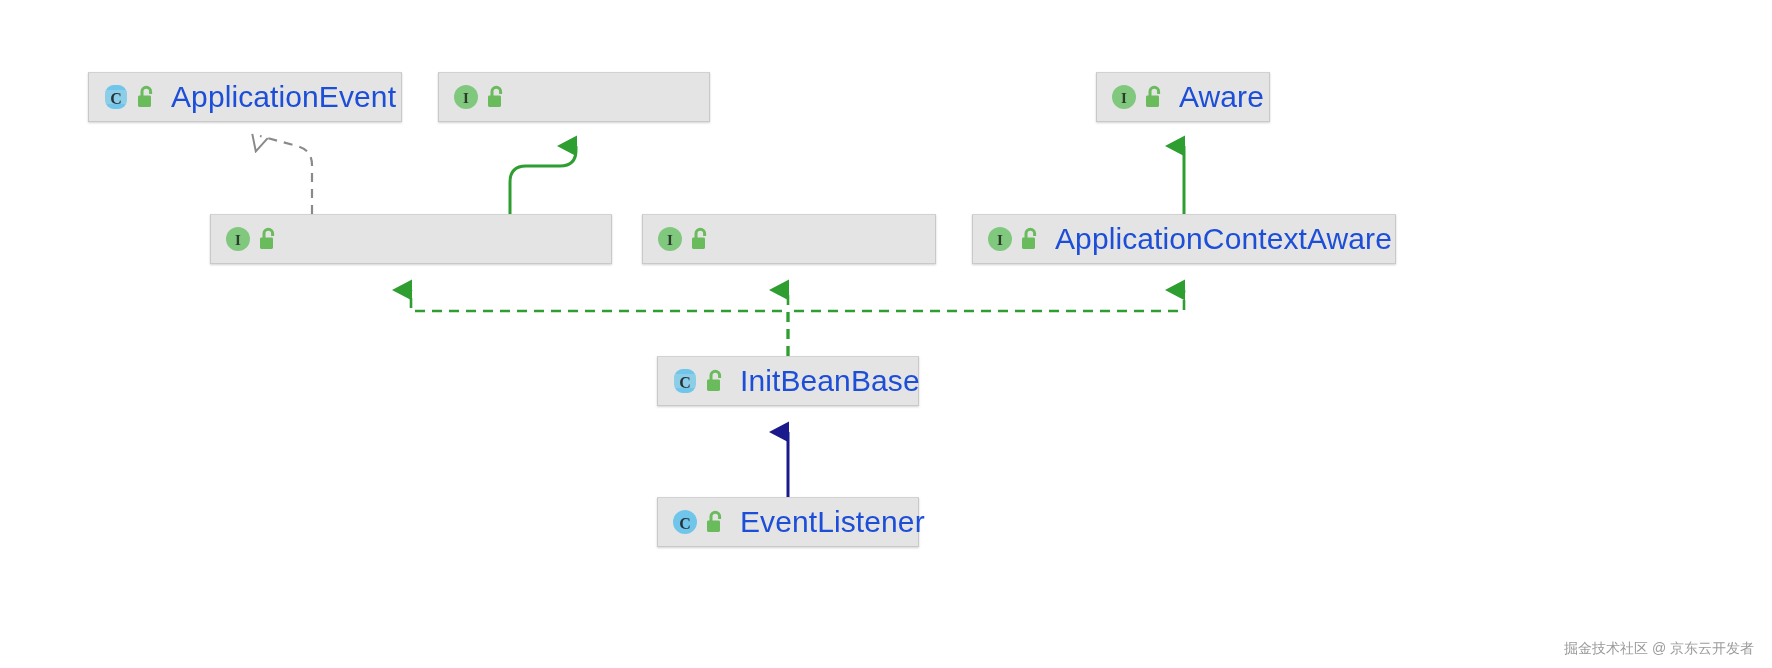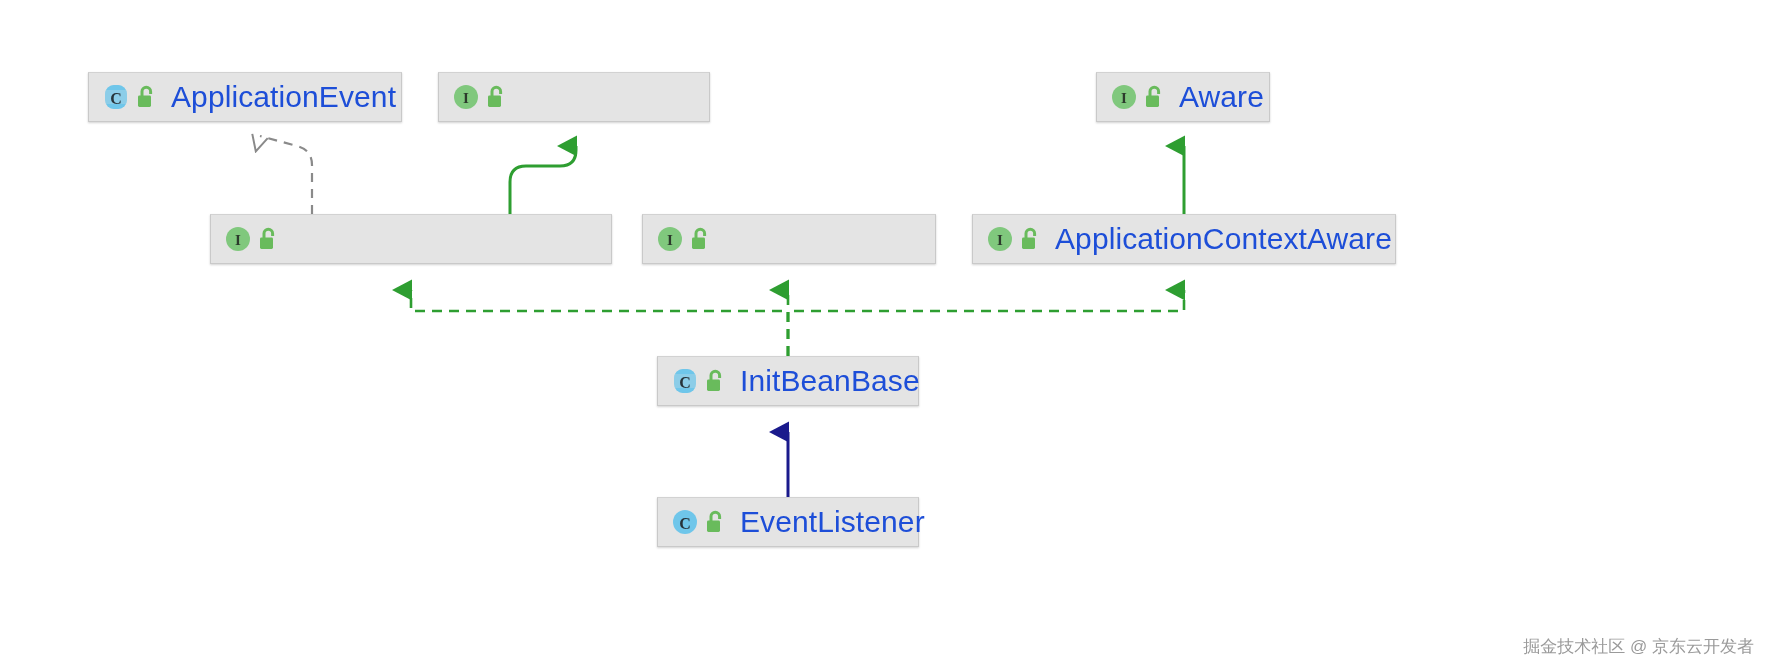--- a/index.html
+++ b/index.html
@@ -58,21 +58,21 @@
   }
   .ico-lock {
     width: 22px;
     height: 26px;
     margin-right: 14px;
   }
   .watermark {
     position: absolute;
     right: 18px;
     bottom: 10px;
-    font-size: 17px;
+    font-size: 14px;
     color: #9a9a9a;
     font-family: "Liberation Sans", sans-serif;
     white-space: nowrap;
   }
 </style>
 </head>
 <body>
 
 <div id="canvas">
 

